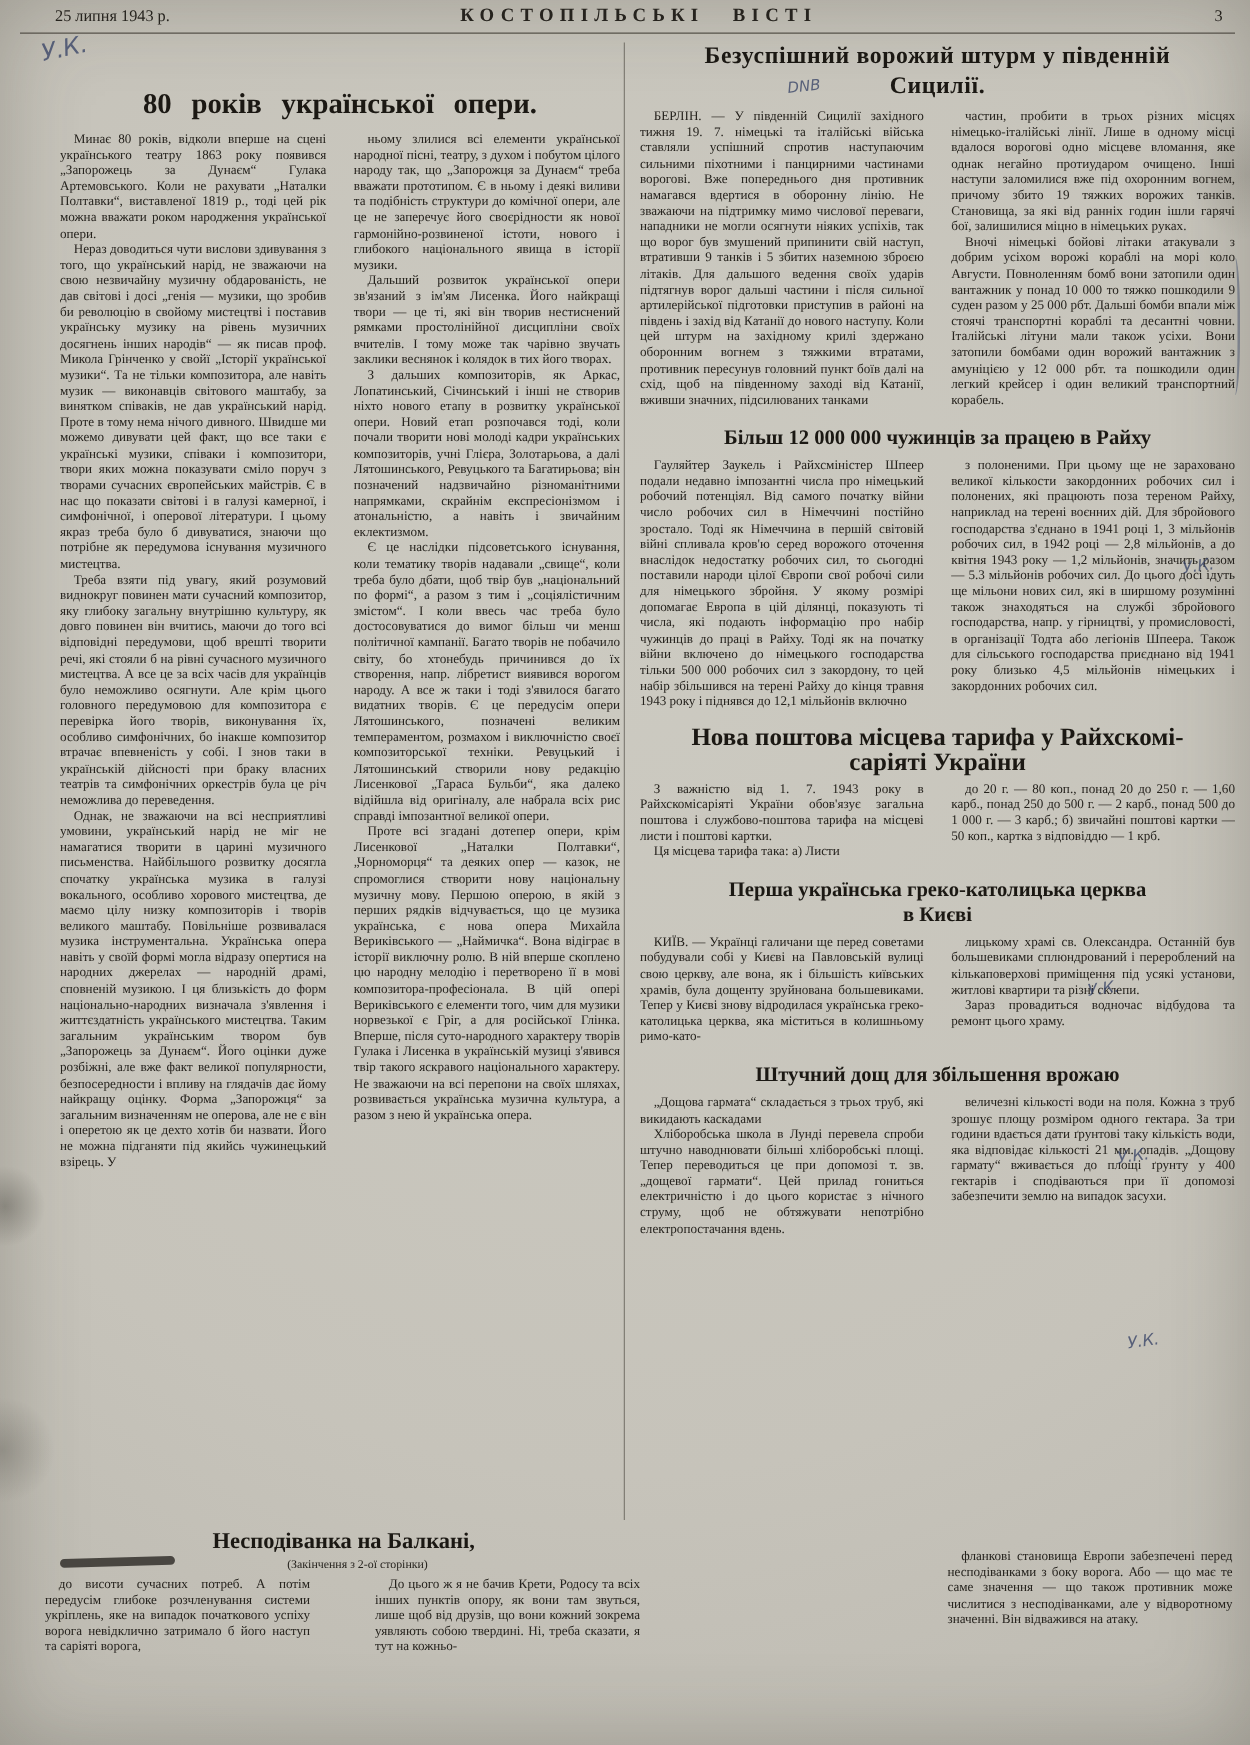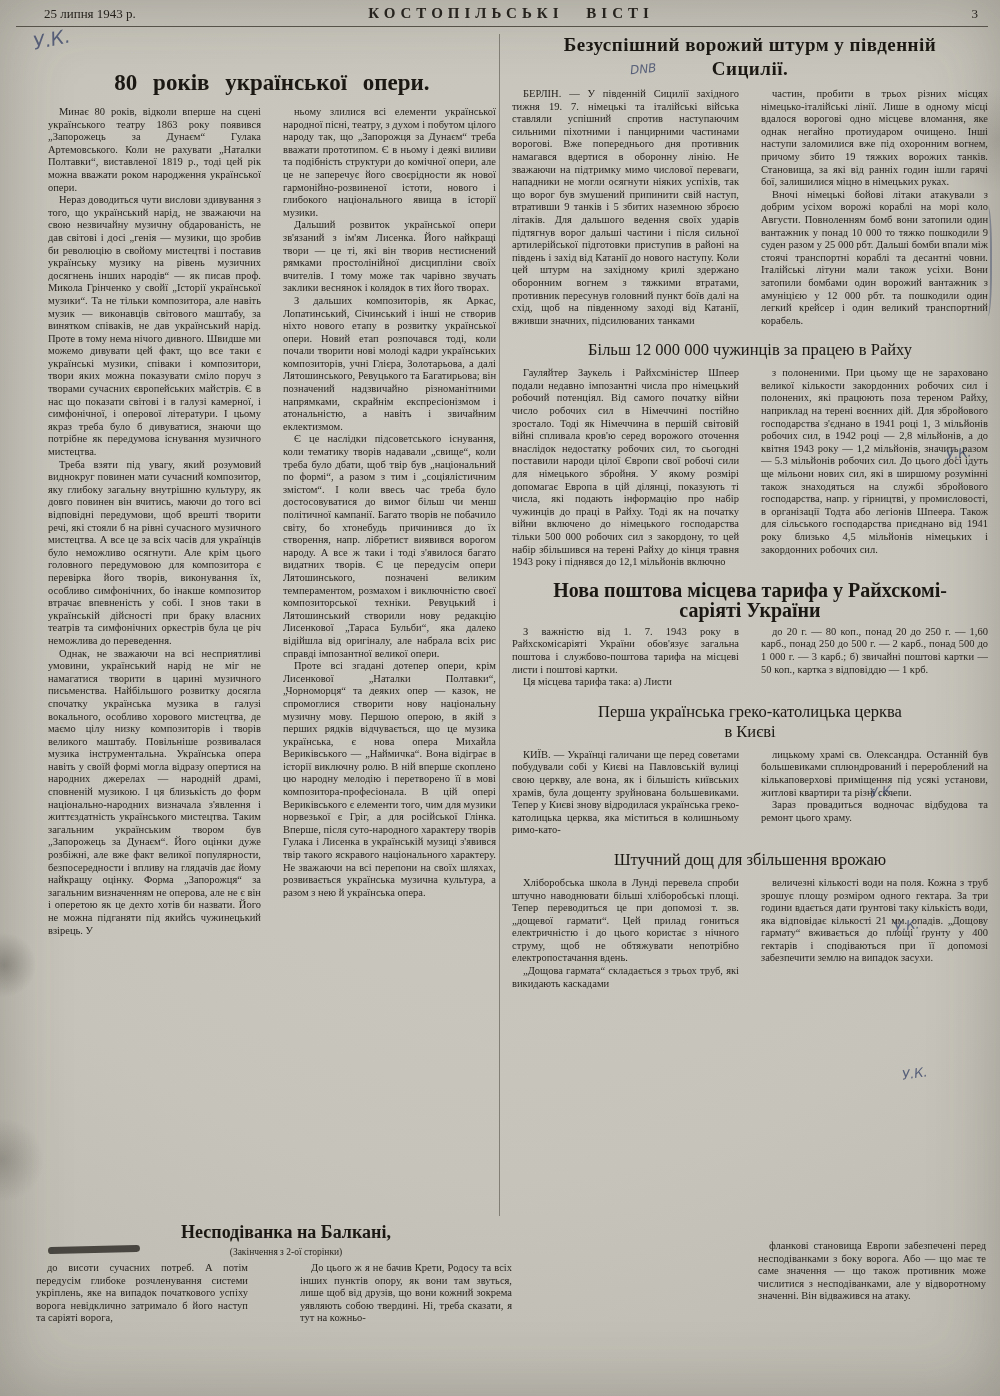--- a/index.html
+++ b/index.html
@@ -23,29 +23,29 @@
 
   .vrule { position:absolute; left:499px; top:34px; height:1182px; width:1px; background:rgba(62,58,50,.5); }
 
   .art-opera { position:absolute; left:48px; top:36px; width:448px; height:1180px; overflow:hidden;margin-top:32px; }
   .right-sec { position:absolute; left:512px; top:33px; width:476px; height:1186px; overflow:hidden; }
   .right-sec .article { margin-bottom:11px; }
 
   .headline { white-space:pre-line; text-align:center; color:#1b1813; }
   .h-opera { font-size:23px; font-weight:bold; word-spacing:10px; margin:2px 0 10px; }
   .h-lg { font-size:19px; font-weight:bold; line-height:24px; margin-bottom:7px; letter-spacing:.5px; }
-  .h-md { font-size:16.5px; font-weight:normal; line-height:20px; margin:13px 0 7px; }
+  .h-md { font-size:16.5px; font-weight:bold; line-height:20px; margin:13px 0 7px; }
   .h-post { font-size:20px; font-weight:bold; line-height:20px; margin:3px 0 6px; }
 
   .cols { display:flex; gap:22px;justify-content:space-between; }
   .coltext { flex:1; font-size:10.5px; line-height:12.6px; text-align:justify; }
   .coltext p { margin:0; text-indent:11px; }
 
   .bottom-sec { position:absolute; left:36px; top:1222px; width:950px; height:172px; overflow:hidden; }
-  .balk-title { position:absolute; left:66px; top:0; width:368px; text-align:center; font-size:18px; font-weight:bold; color:#1b1813; }
+  .balk-title { position:absolute; left:55px; top:0; width:368px; text-align:center; font-size:18px; font-weight:bold; color:#1b1813; }
   .balk-sub { position:absolute; left:66px; top:25px; width:368px; text-align:center; font-size:9.5px; }
   .balk-c1 { position:absolute; left:0;   top:40px; width:212px; }
   .balk-c2 { position:absolute; left:264px; top:40px; width:212px; }
   .balk-c3 { position:absolute; left:484px; top:40px; width:226px; }
   .balk-c4 { position:absolute; left:722px; top:18px; width:228px; }
 
   .ann { position:absolute; font-family:"DejaVu Sans", sans-serif; font-style:italic; color:rgba(56,68,102,.78); }
   .ann-uk1 { left:33px;  top:28px;  font-size:19px; transform:rotate(-12deg); }
   .ann-dnb { left:630px; top:62px;  font-size:12px; transform:rotate(-6deg); }
   .ann-uk2 { left:946px; top:446px; font-size:13px; transform:rotate(-8deg); }
@@ -142,22 +142,22 @@
             <p>лицькому храмі св. Олександра. Останній був большевиками сплюндрований і перероблений на кількаповерхові приміщення під усякі установи, житлові квартири та різні склепи.</p>
             <p>Зараз провадиться водночас відбудова та ремонт цього храму.</p>
           </div>
       </div>
     </section>
 
     <section class="article">
       <h2 class="headline h-md">Штучний дощ для збільшення врожаю</h2>
       <div class="cols">
         <div class="coltext">
+            <p>„Дощова гармата“ складається з трьох труб, які викидають каскадами</p>
             <p>Хліборобська школа в Лунді перевела спроби штучно наводнювати більші хліборобські площі. Тепер переводиться це при допомозі т. зв. „дощевої гармати“. Цей прилад гониться електричністю і до цього користає з нічного струму, щоб не обтяжувати непотрібно електропостачання вдень.</p>
-            <p>„Дощова гармата“ складається з трьох труб, які викидають каскадами</p>
           </div>
         <div class="coltext">
             <p>величезні кількості води на поля. Кожна з труб зрошує площу розміром одного гектара. За три години вдається дати ґрунтові таку кількість води, яка відповідає кількості 21 мм. опадів. „Дощову гармату“ вживається до площі ґрунту у 400 гектарів і сподіваються при її допомозі забезпечити землю на випадок засухи.</p>
           </div>
       </div>
     </section>
 
   </div>
 
   <section class="bottom-sec">

